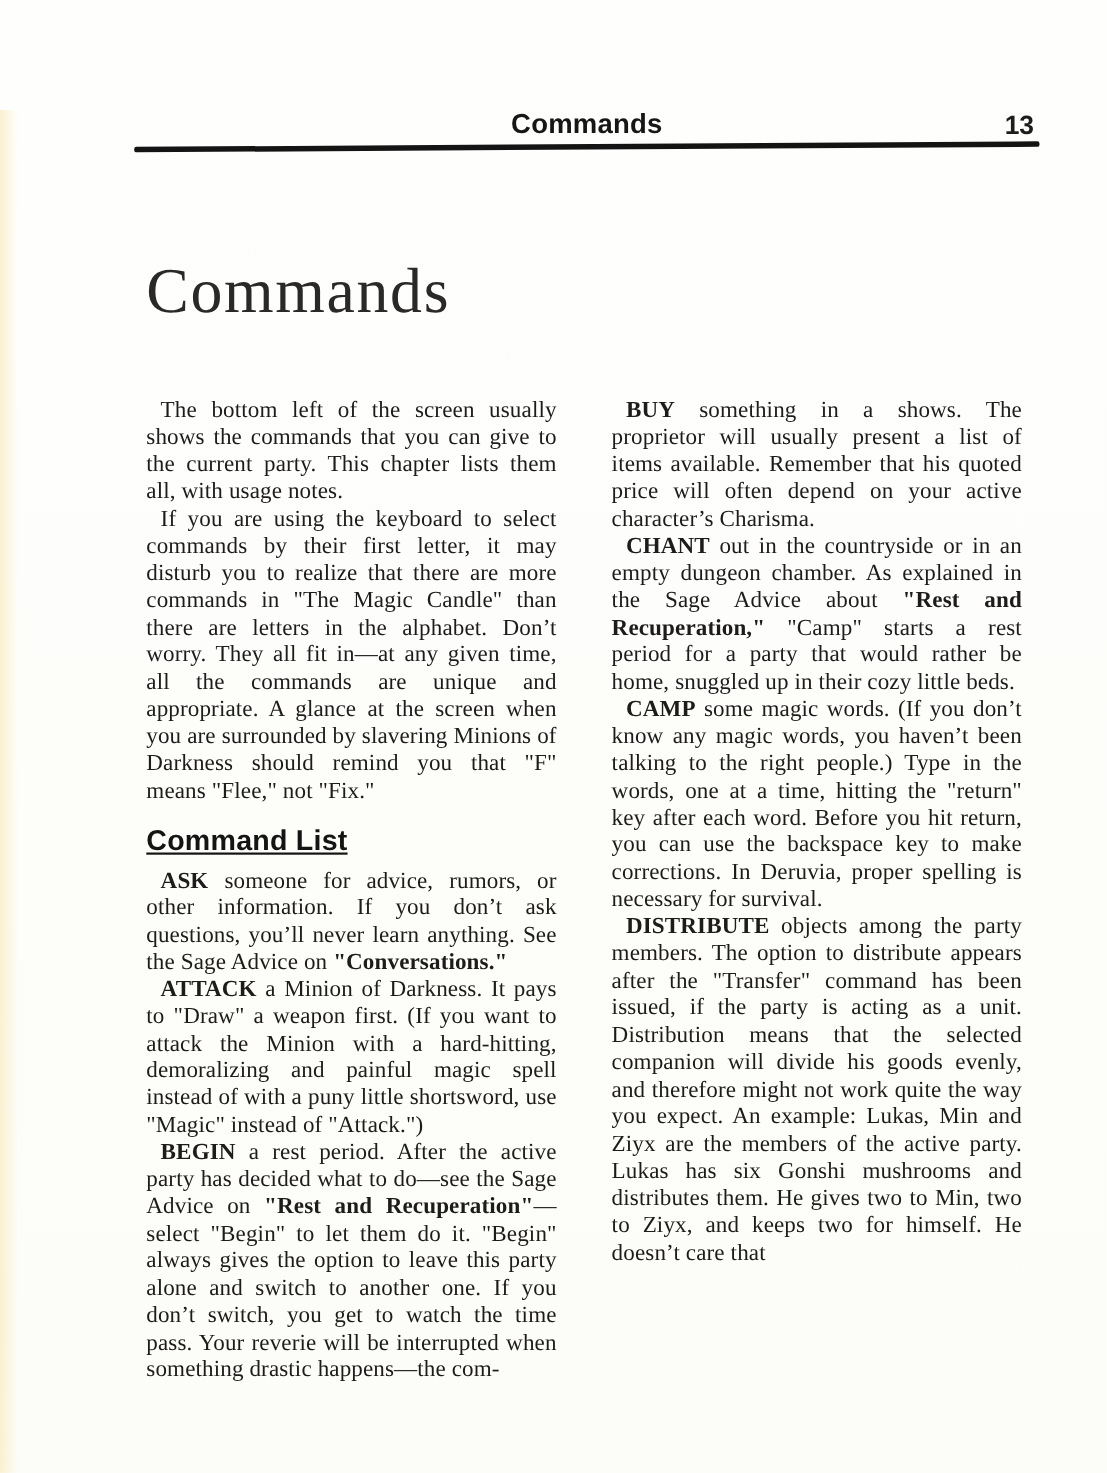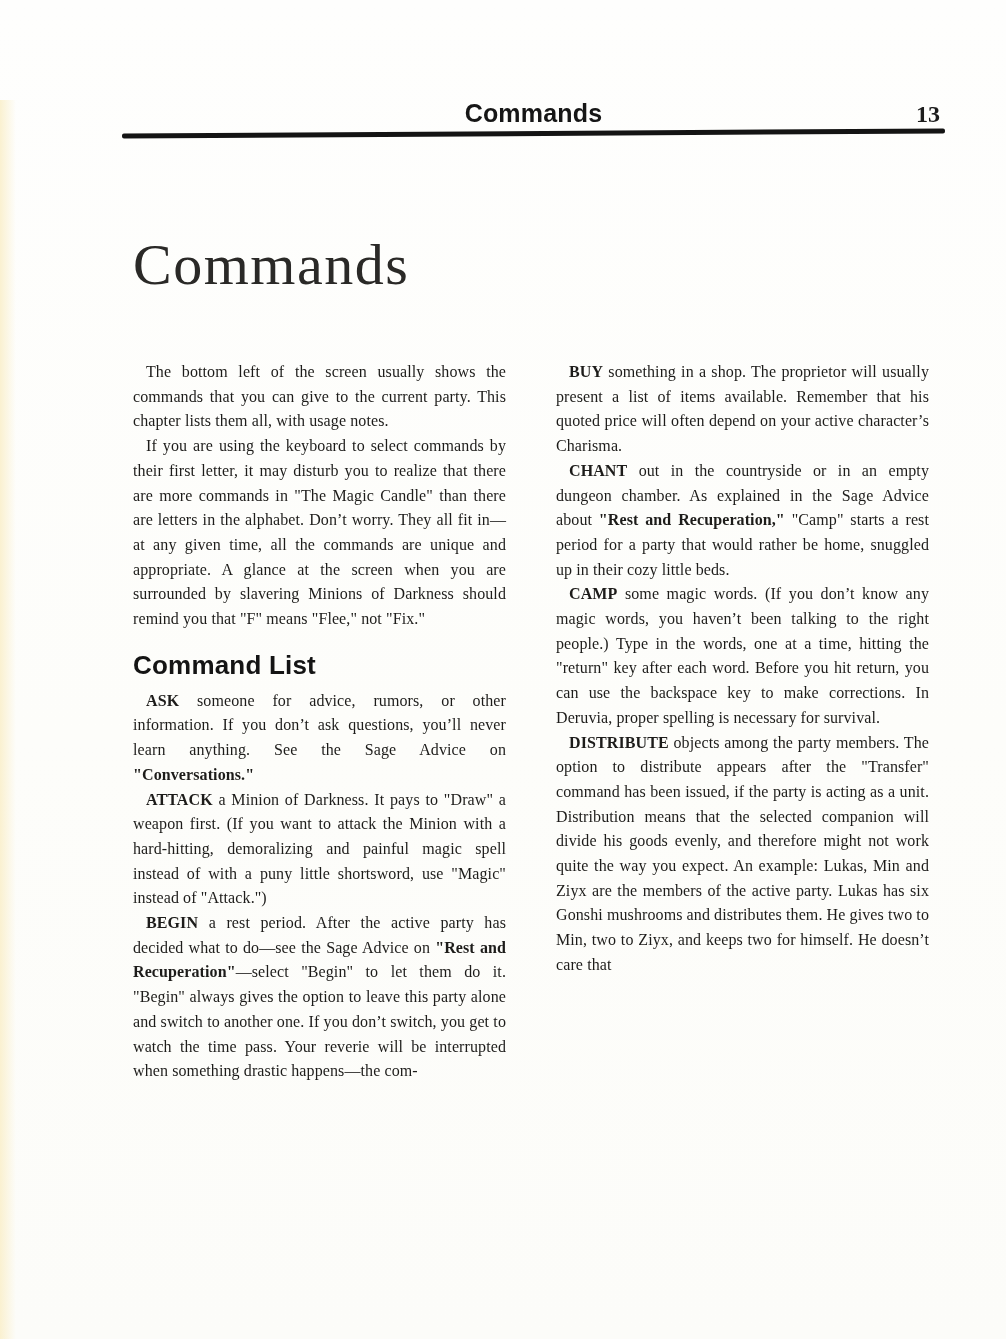--- a/index.html
+++ b/index.html
@@ -40,21 +40,21 @@
     font-size: 25px;
     letter-spacing: 0.2px;
     color: #161616;
   }
   .page-num {
     position: absolute;
     left: 122px;
     top: 101px;
     width: 818px;
     text-align: right;
-    font-family: Liberation Serif, serif;
+    font-family: Liberation Sans, sans-serif;
     font-weight: 700;
     font-size: 24px;
     color: #1c1c1c;
   }
   .header-rule {
     position: absolute;
     left: 122px;
     top: 131px;
     width: 823px;
     height: 5px;
@@ -80,37 +80,38 @@
     width: 796px;
     display: flex;
     gap: 50px;
   }
   .col {
     width: 373px;
     flex: 0 0 373px;
   }
   .col p {
     margin: 0;
-    font-size: 16px;
+    font-size: 21px;
     line-height: 24.7px;
     text-align: justify;
     text-indent: 13px;
     letter-spacing: 0.1px;
     color: #1d1c1a;
   }
   .col p.cont {
     text-indent: 0;
   }
   .col h2 {
     margin: 18px 0 8px 0;
     font-family: "Liberation Sans", sans-serif;
     font-weight: 700;
     font-size: 26px;
     letter-spacing: 0.2px;
     color: #141414;
+    text-decoration: underline;
   }
   .bold {
     font-weight: 700;
   }
 </style>
 </head>
 <body>
 
 <div class="page">
   <div class="left-edge"></div>
@@ -125,19 +126,19 @@
     <section class="col">
       <p><span>The bottom left of the screen usually shows the commands that you can give to the current party. This chapter lists them all, with usage notes.</span></p>
       <p><span>If you are using the keyboard to select commands by their first letter, it may disturb you to realize that there are more commands in "The Magic Candle" than there are letters in the alphabet. Don’t worry. They all fit in—at any given time, all the commands are unique and appropriate. A glance at the screen when you are surrounded by slavering Minions of Darkness should remind you that "F" means "Flee," not "Fix."</span></p>
       <h2>Command List</h2>
       <p><span class="bold">ASK</span><span> someone for advice, rumors, or other information. If you don’t ask questions, you’ll never learn anything. See the Sage Advice on </span><span class="bold">"Conversations."</span></p>
       <p><span class="bold">ATTACK</span><span> a Minion of Darkness. It pays to "Draw" a weapon first. (If you want to attack the Minion with a hard-hitting, demoralizing and painful magic spell instead of with a puny little shortsword, use "Magic" instead of "Attack.")</span></p>
       <p><span class="bold">BEGIN</span><span> a rest period. After the active party has decided what to do—see the Sage Advice on </span><span class="bold">"Rest and Recuperation"</span><span>—select "Begin" to let them do it. "Begin" always gives the option to leave this party alone and switch to another one. If you don’t switch, you get to watch the time pass. Your reverie will be interrupted when something drastic happens—the com-</span></p>
     </section>
 
     <section class="col">
-      <p><span class="bold">BUY</span><span> something in a shop. The proprietor will usually present a list of items available. Remember that his quoted price will often depend on your active character’s Charisma.</span></p>
+      <p><span class="bold">BUY</span><span> something in a shows. The proprietor will usually present a list of items available. Remember that his quoted price will often depend on your active character’s Charisma.</span></p>
       <p><span class="bold">CHANT</span><span> out in the countryside or in an empty dungeon chamber. As explained in the Sage Advice about </span><span class="bold">"Rest and Recuperation,"</span><span> "Camp" starts a rest period for a party that would rather be home, snuggled up in their cozy little beds.</span></p>
       <p><span class="bold">CAMP</span><span> some magic words. (If you don’t know any magic words, you haven’t been talking to the right people.) Type in the words, one at a time, hitting the "return" key after each word. Before you hit return, you can use the backspace key to make corrections. In Deruvia, proper spelling is necessary for survival.</span></p>
       <p><span class="bold">DISTRIBUTE</span><span> objects among the party members. The option to distribute appears after the "Transfer" command has been issued, if the party is acting as a unit. Distribution means that the selected companion will divide his goods evenly, and therefore might not work quite the way you expect. An example: Lukas, Min and Ziyx are the members of the active party. Lukas has six Gonshi mushrooms and distributes them. He gives two to Min, two to Ziyx, and keeps two for himself. He doesn’t care that</span></p>
     </section>
   </main>
 </div>
 
 </body></html>

